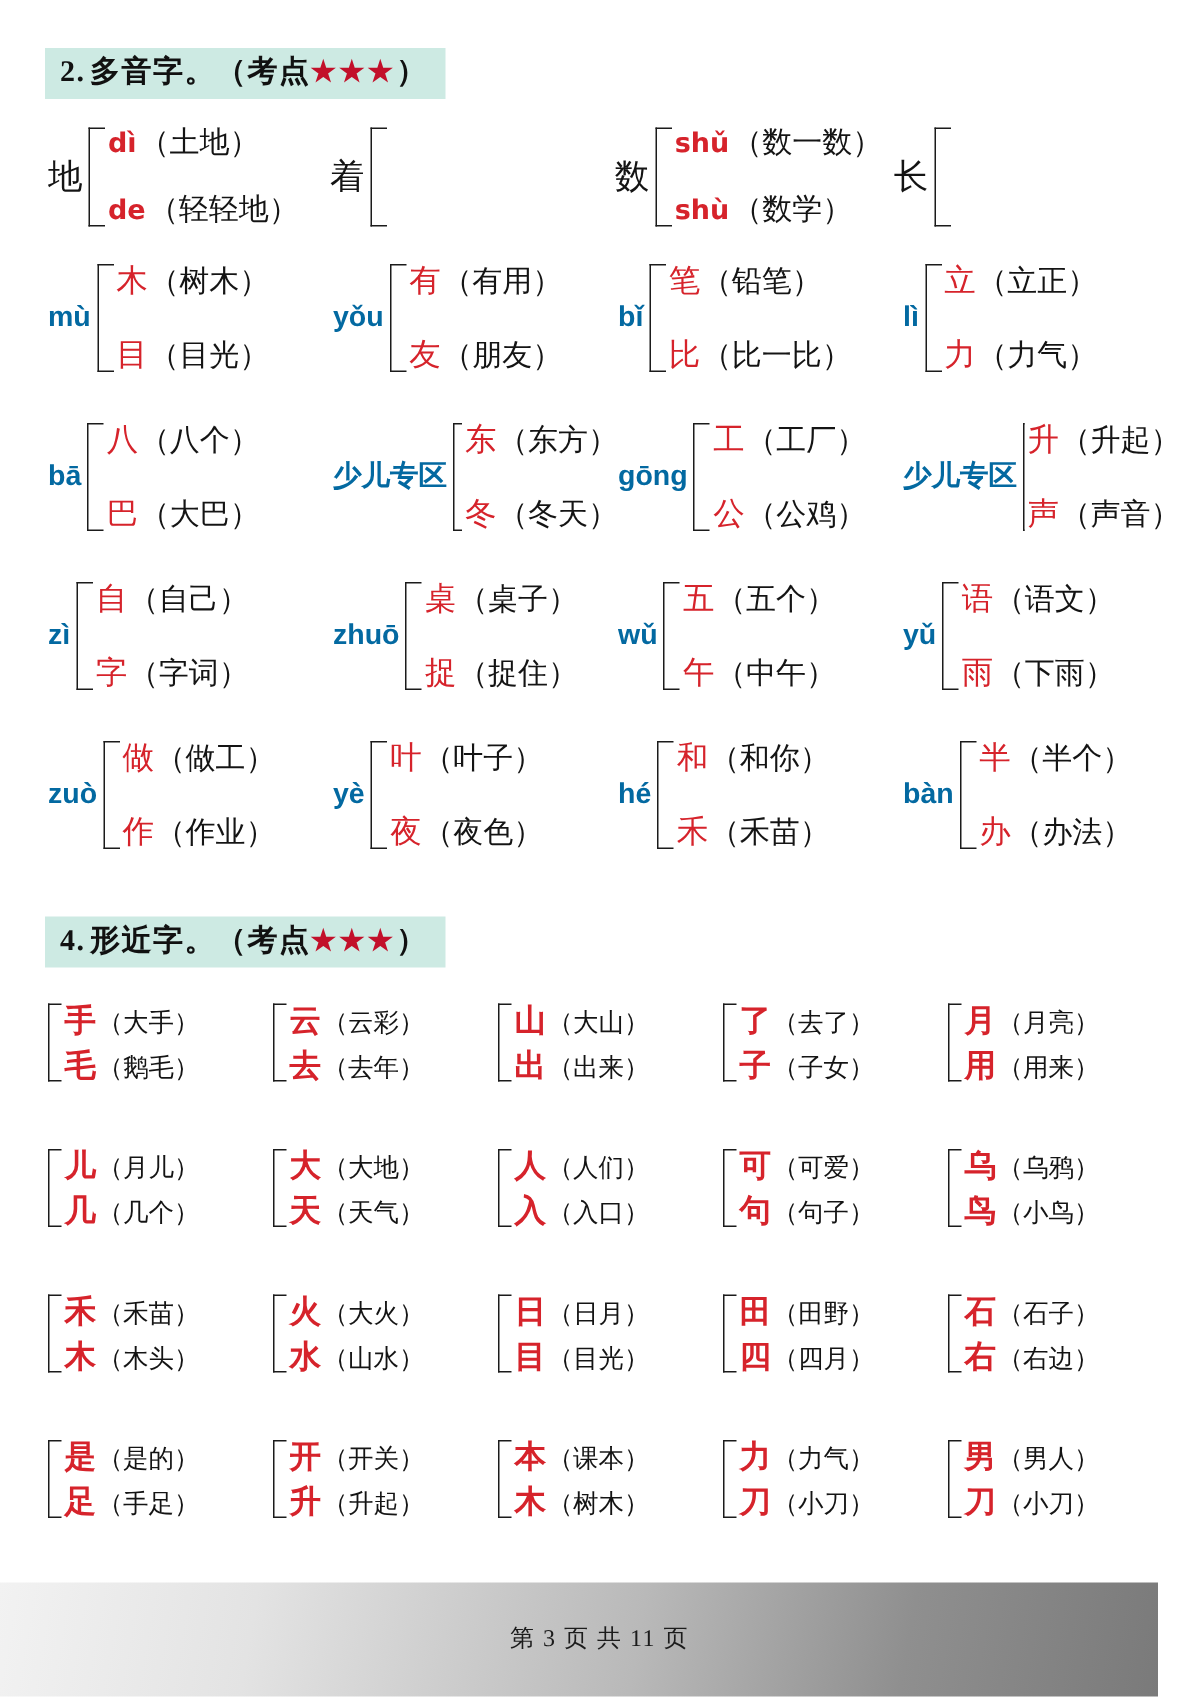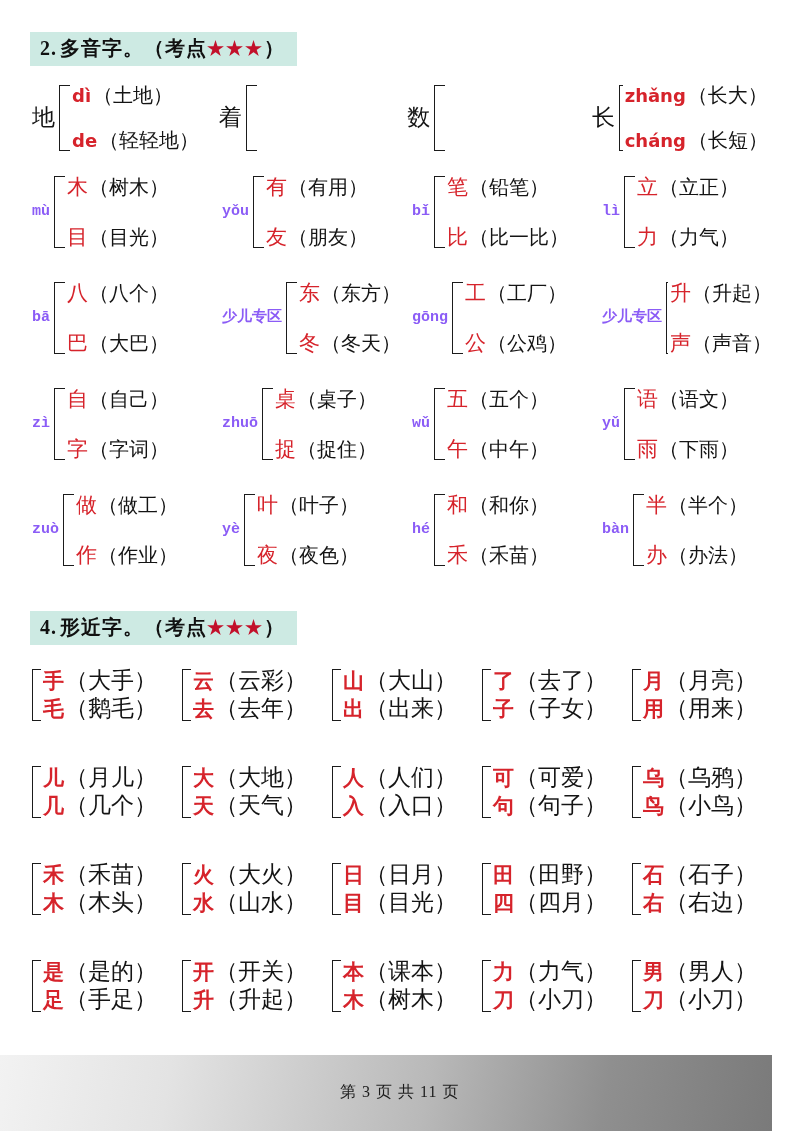--- a/index.html
+++ b/index.html
@@ -45,21 +45,21 @@
   .grp {
     display: flex;
     align-items: center;
     white-space: nowrap;
   }
   .lead {
     font-size: 21px;
     line-height: 1;
     padding-right: 4px;
   }
-  .lead.red { color: #8b5cf6; font-family: Liberation Mono, monospace; font-size: 15px; font-weight: 600; }
+  .lead.red { color: #0369a1; font-family: Liberation Sans, sans-serif; font-size: 19px; font-weight: 600; }
   .lead.han { color: #141414; font-size: 23px; }
 
   .brace {
     width: 11px;
     align-self: stretch;
     border-left: 1.6px solid #1b1b1b;
     border-top: 1.6px solid #1b1b1b;
     border-bottom: 1.6px solid #1b1b1b;
     margin-right: 2px;
     box-sizing: border-box;
@@ -96,21 +96,21 @@
   #sec3 .row { margin-top: 6px; height: 100px; }
   #sec3 .pairs { height: 72px; }
   #sec3 .brace { height: 72px; }
 
   
   #sec4 .row { margin-top: 4px; height: 93px; }
   #sec4 .pairs { height: 52px; }
   #sec4 .brace { height: 52px; width: 9px; }
   #sec4 .pair { font-size: 20px; }
   #sec4 .hz-red { font-size: 21px; font-weight: 600; }
-  #sec4 .word { font-size: 23px; }
+  #sec4 .word { font-size: 17px; }
 
   
   .footer-band {
     position: absolute;
     left: 0; right: 0; bottom: 0;
     height: 76px;
     background: linear-gradient(100deg, #f2f2f2 0%, #e3e3e3 22%, #b9b9b9 55%, #8f8f8f 78%, #7a7a7a 100%);
   }
   .page-no {
     position: absolute;
@@ -173,34 +173,34 @@
             </div>
           </div>
         </div>
         <div class="grp" style="width: 190px;">
           <div class="lead han">着</div>
           <div class="brace"></div>
         </div>
         <div class="grp" style="width: 186px;">
           <div class="lead han">数</div>
           <div class="brace"></div>
+          <div class="pairs">
+            <div class="pair">
+              <span class="py">shǔ</span>
+              <span class="word">（数一数）</span>
+            </div>
+            <div class="pair">
+              <span class="py">shù</span>
+              <span class="word">（数学）</span>
+            </div>
+          </div>
         </div>
         <div class="grp" style="width: 176px;">
           <div class="lead han">长</div>
           <div class="brace"></div>
-          <div class="pairs">
-            <div class="pair">
-              <span class="py">zhǎng</span>
-              <span class="word">（长大）</span>
-            </div>
-            <div class="pair">
-              <span class="py">cháng</span>
-              <span class="word">（长短）</span>
-            </div>
-          </div>
         </div>
       </div>
     </div>
 
   <div id="sec3">
       <div class="row">
         <div class="grp" style="width: 190px;">
           <div class="lead red">mù</div>
           <div class="brace"></div>
           <div class="pairs">

